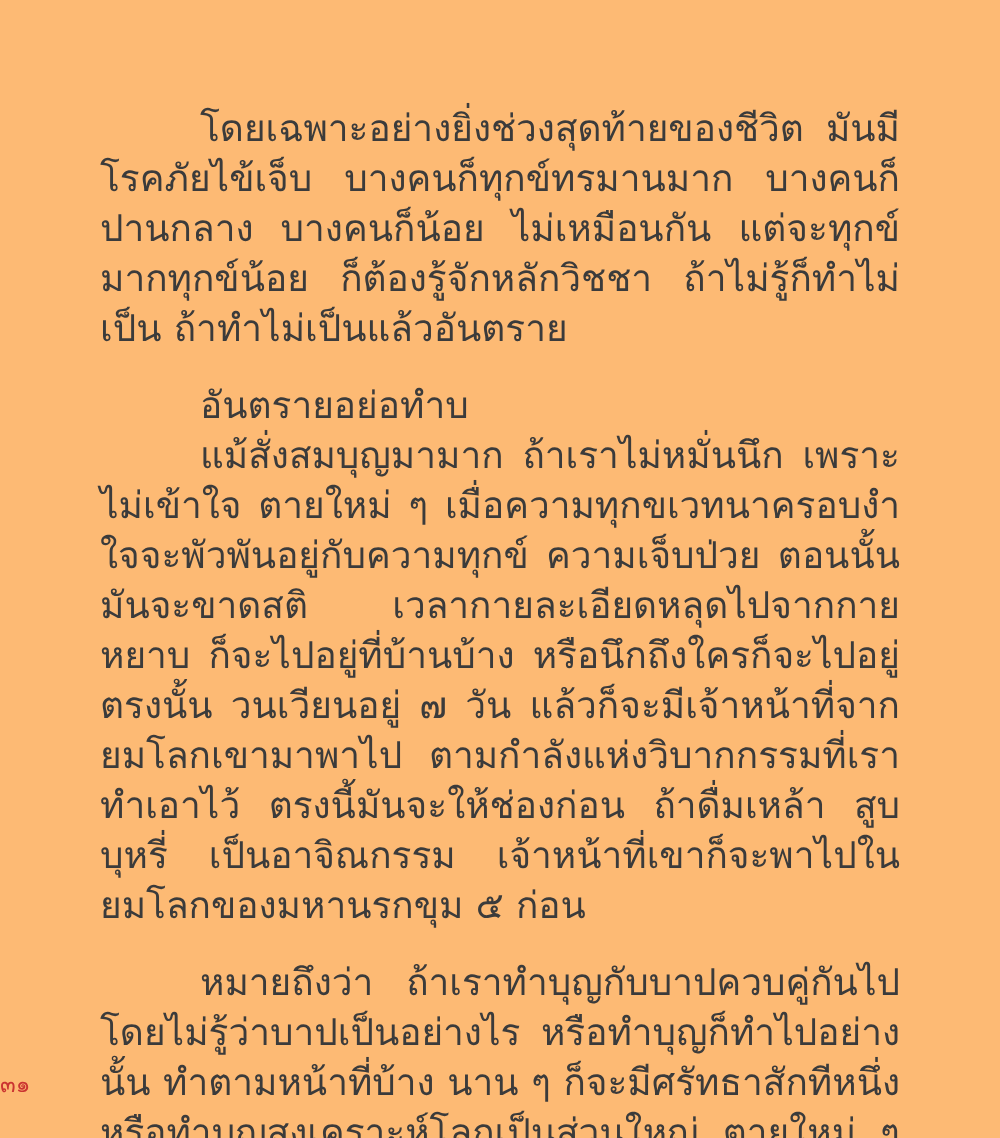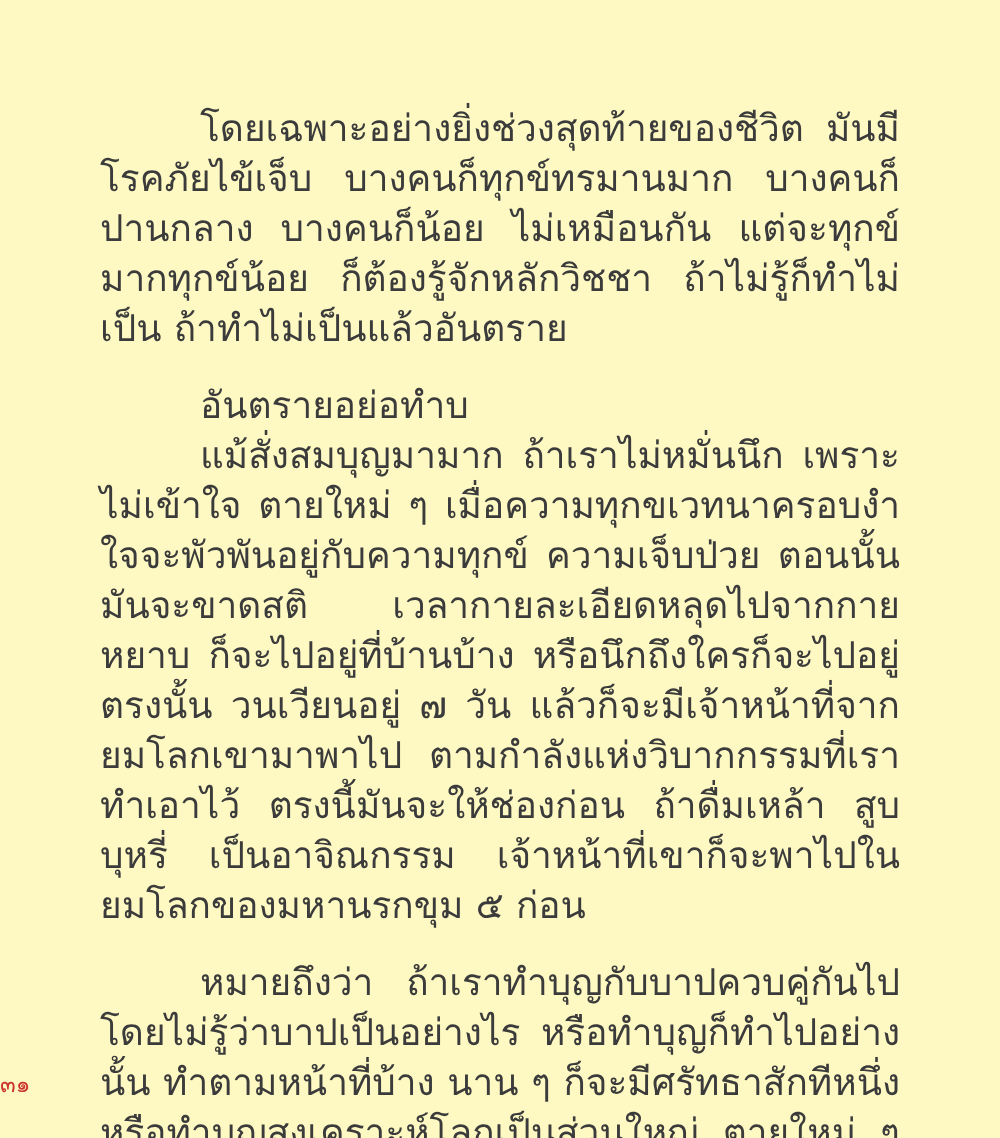--- a/index.html
+++ b/index.html
@@ -9,21 +9,21 @@
     height: 1138px;
     background: #ffffff;
     font-family: "Liberation Sans", "DejaVu Sans", sans-serif;
     overflow: hidden;
   }
 
   .page {
     position: relative;
     width: 1000px;
     height: 1138px;
-    background: #fef9c3;
+    background: #fdba74;
   }
 
   .content {
     position: absolute;
     top: 104px;
     left: 100px;
     width: 800px;
     color: #3b3b3b;
     font-size: 37px;
     line-height: 50px;

